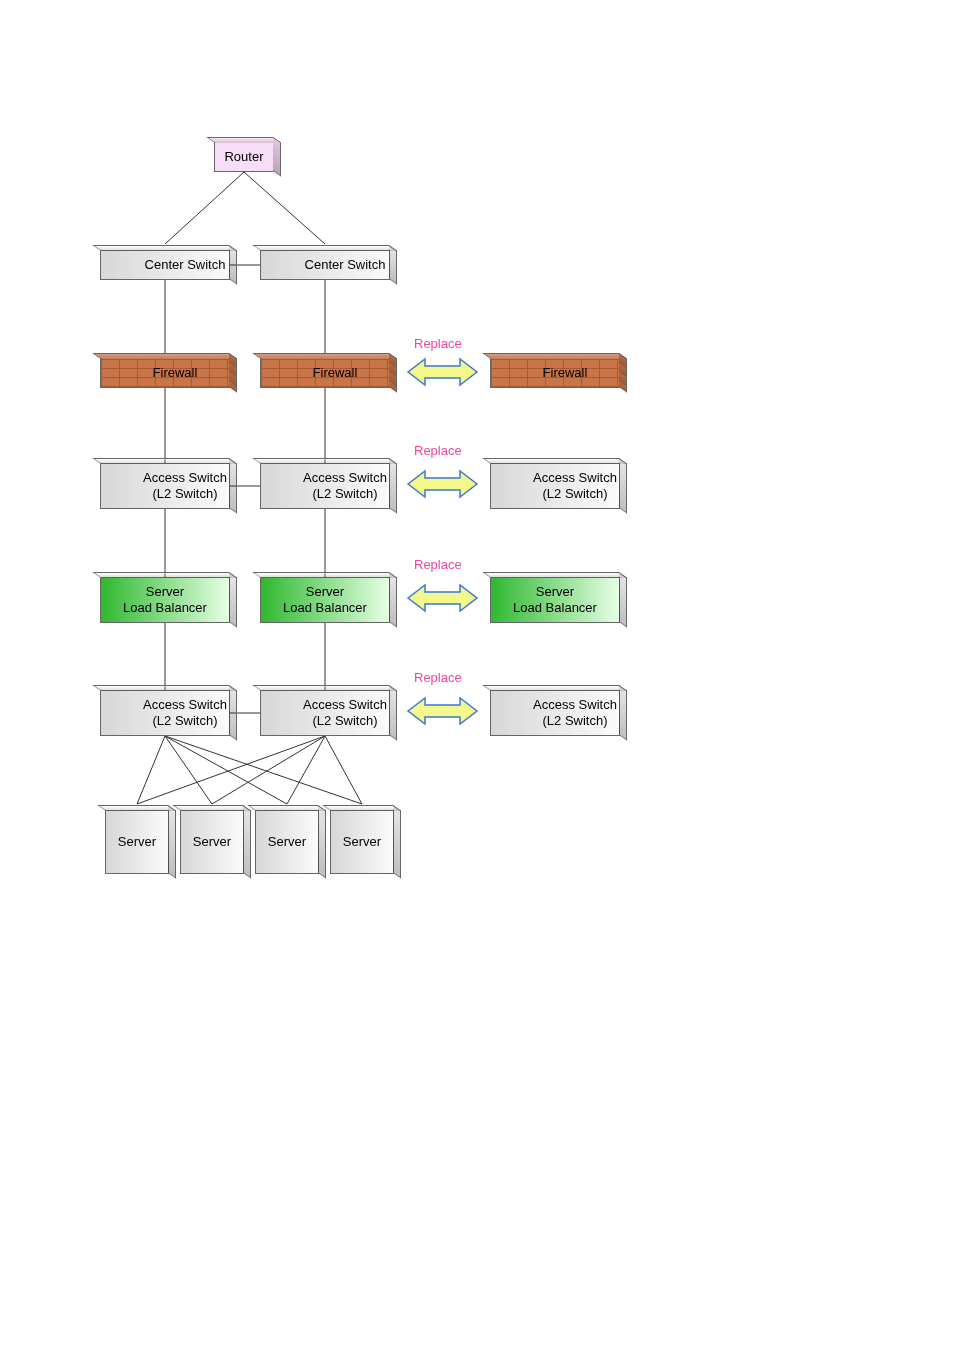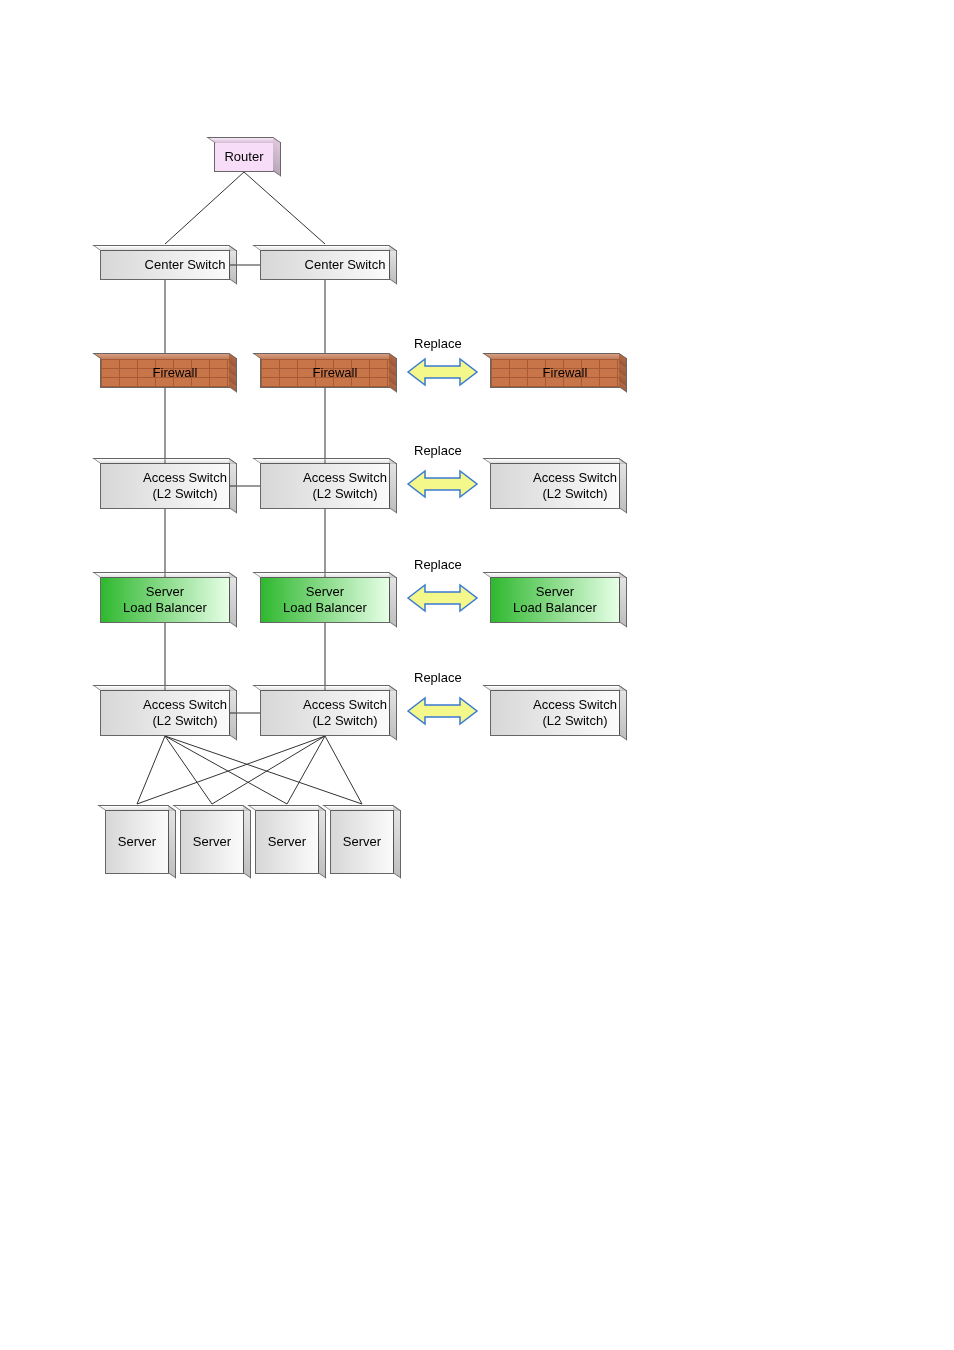--- a/index.html
+++ b/index.html
@@ -64,21 +64,21 @@
     
     background-image:
       linear-gradient(#a85a34 1px, transparent 1px),
       linear-gradient(90deg,#a85a34 1px, transparent 1px);
     background-size: 18px 9px, 18px 9px;
     background-position: 0 0, 0 0;
   }
   .label {
     position: absolute;
     font-size: 13px;
-    color: #000000;
+    color: #ec4899;
     white-space: nowrap;
   }
   svg.wires { position:absolute; left:0; top:0; width:954px; height:1350px; pointer-events:none; }
   .arrow {
     position:absolute;
   }
 </style>
 </head>
 <body>
 

